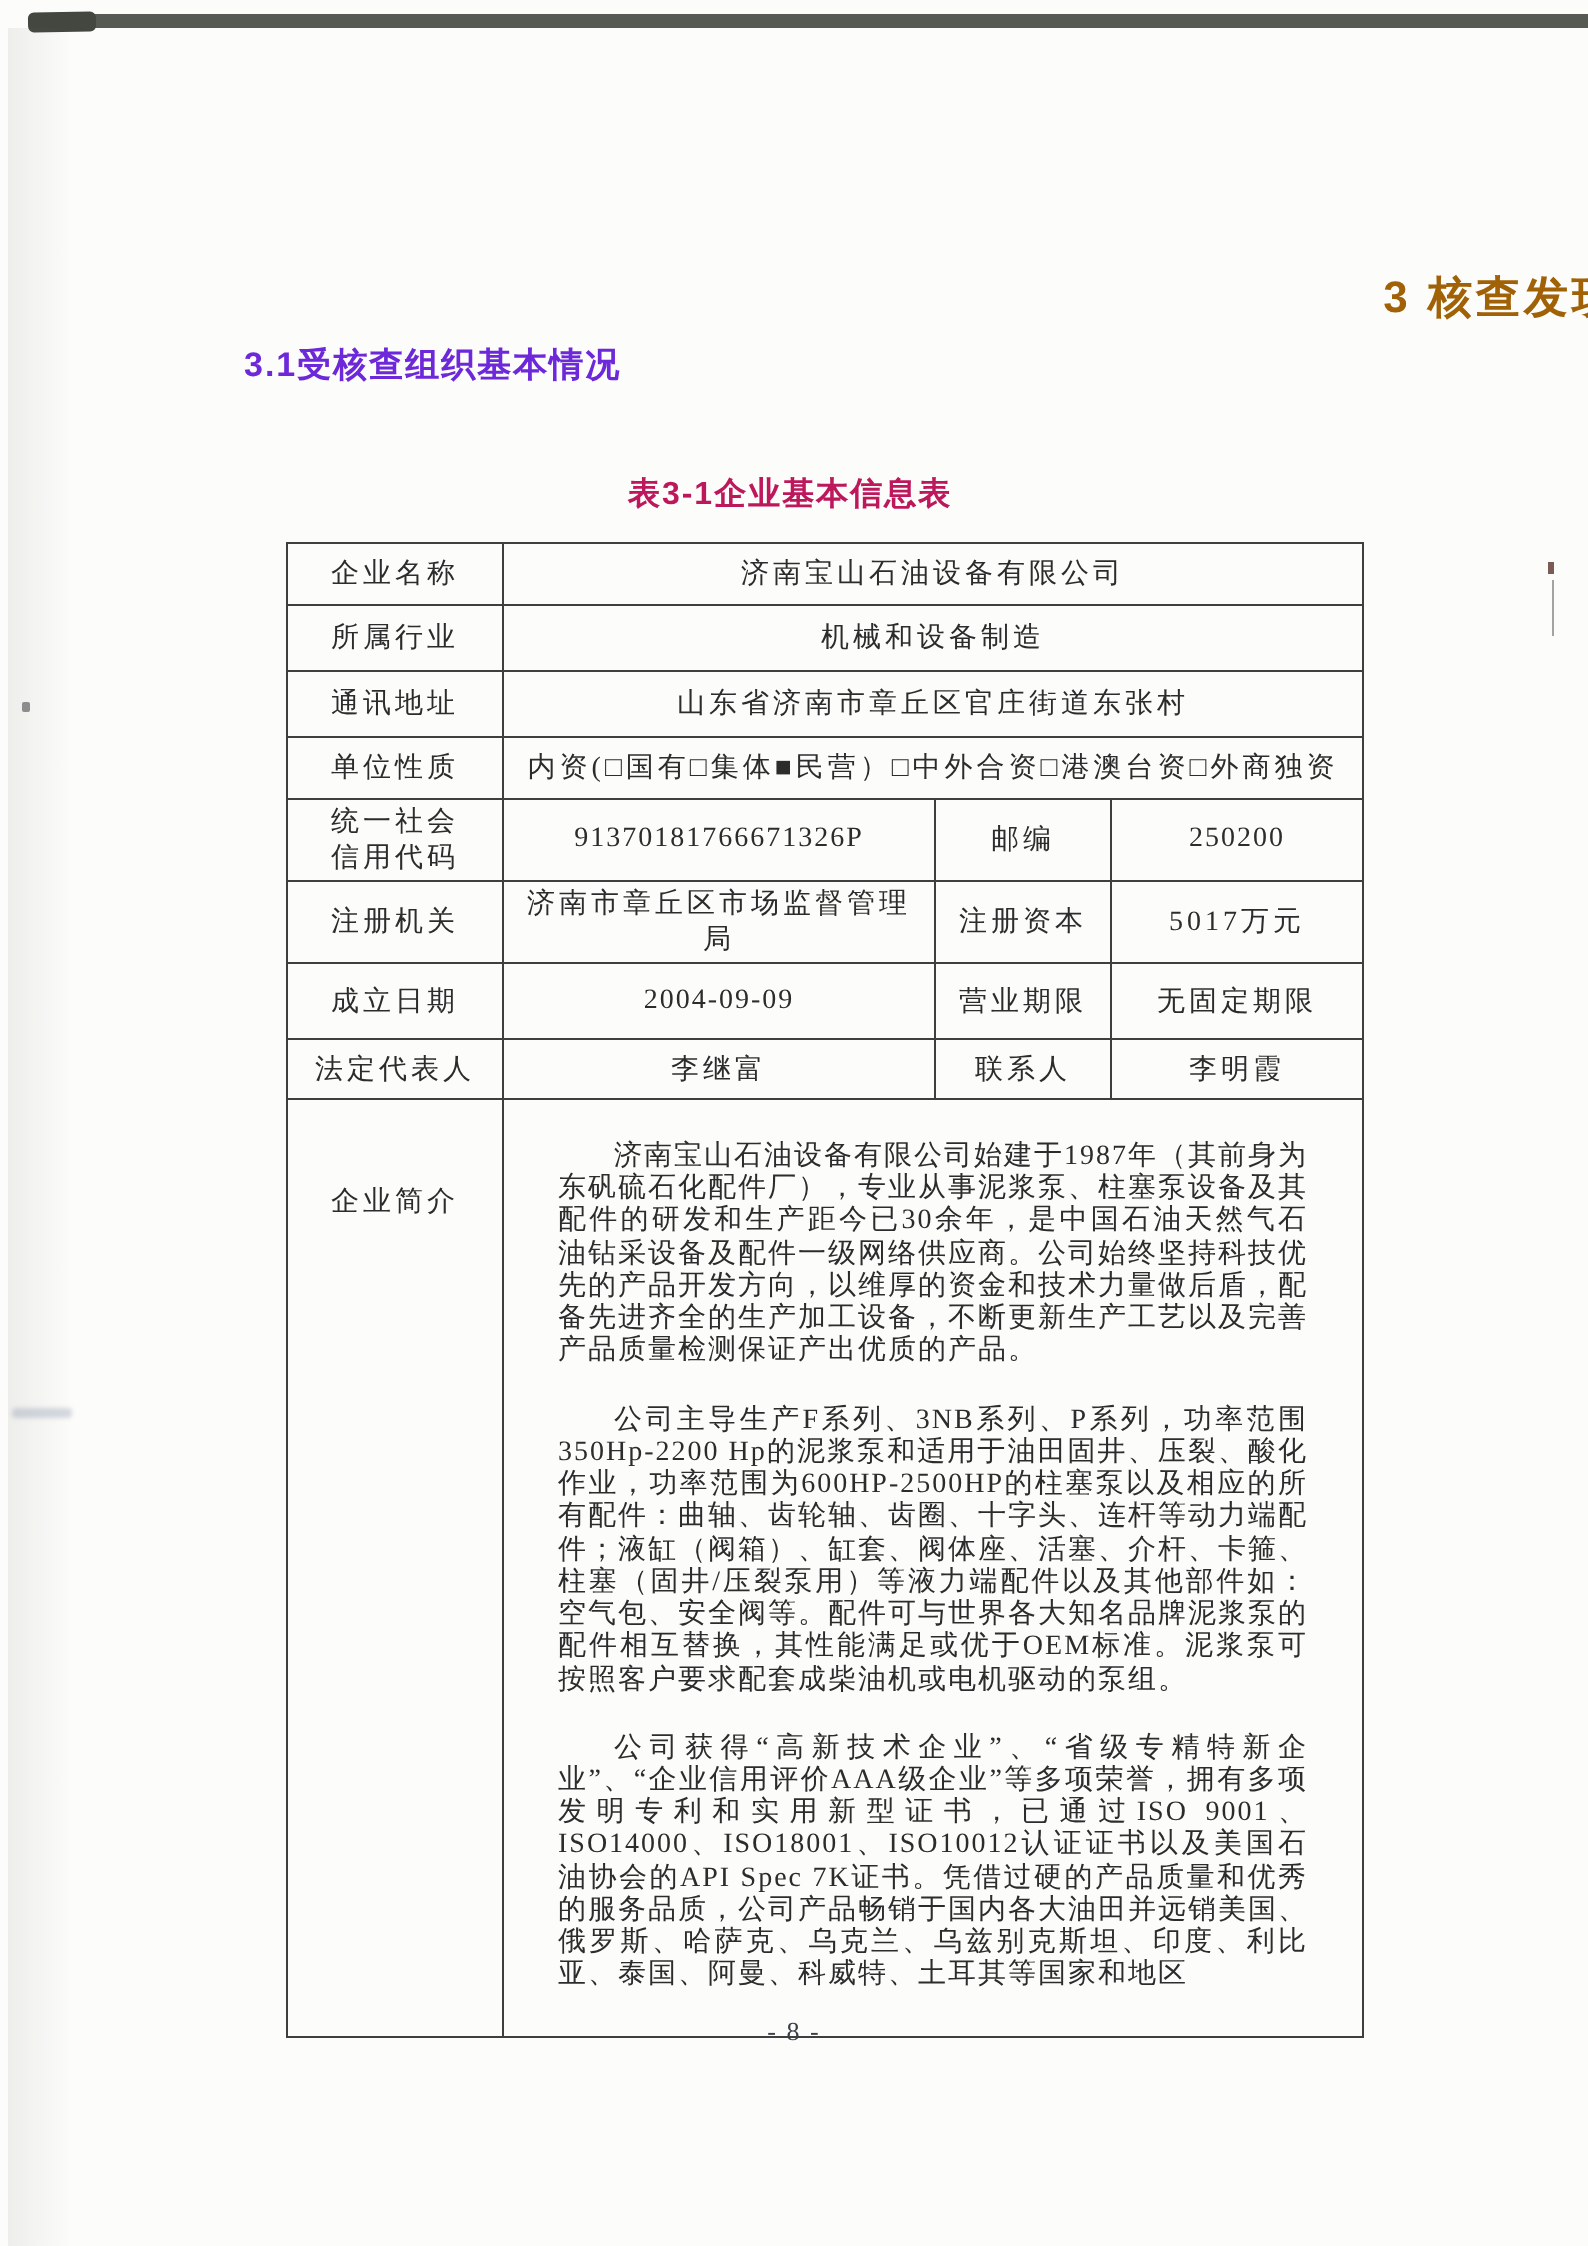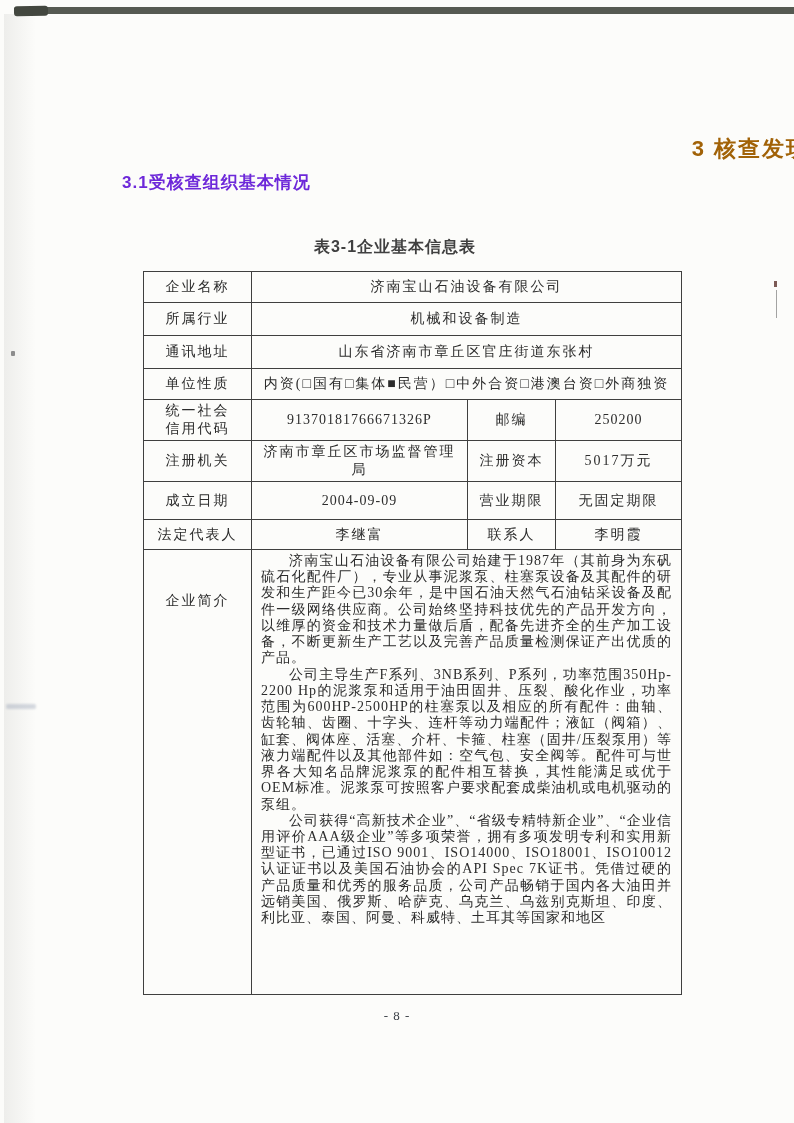--- a/index.html
+++ b/index.html
@@ -61,21 +61,21 @@
     letter-spacing: 1px;
   }
   .intro-line {
     position: absolute; left: 158px; top: 204px;
     font-size: 15px; letter-spacing: 2.5px; color: #333;
   }
   .table-title {
     position: absolute; left: 0; top: 237px; width: 790px;
     text-align: center;
     font-family: "Liberation Sans", sans-serif;
-    font-weight: bold; font-size: 16px; color: #404040;
+    font-weight: bold; font-size: 16px; color: #be185d;
     letter-spacing: 1px;
   }
 
   
   table.info-table {
     position: absolute; left: 143px; top: 271px;
     width: 538px;
     border-collapse: collapse;
     table-layout: fixed;
     font-size: 14px; color: #2c2c2c;
@@ -93,21 +93,21 @@
   tr.r4 { height: 31px; margin-top: 27px; } tr.r5 { height: 34px; } tr.r6 { height: 39px; }
   tr.r7 { height: 38px; } tr.r8 { height: 30px; } tr.r9 { height: 445px; }
   td.profile-label {
     vertical-align: top; padding-top: 42px; letter-spacing: 2px;
   }
   td.profile-cell {
     vertical-align: top; text-align: justify;
     padding: 3px 9px 3px 9px;
   }
   .profile-cell p {
-    margin: 0; text-indent: 2em;
+    margin: 18px; text-indent: 2em;
     font-size: 14px; line-height: 1.16; letter-spacing: 1px;
     color: #2c2c2c;
   }
 
   .page-number {
     position: absolute; left: 0; top: 1008px; width: 794px;
     text-align: center; font-size: 13px; color: #3a3f46; letter-spacing: 1px;
   }
 </style>
 </head>

